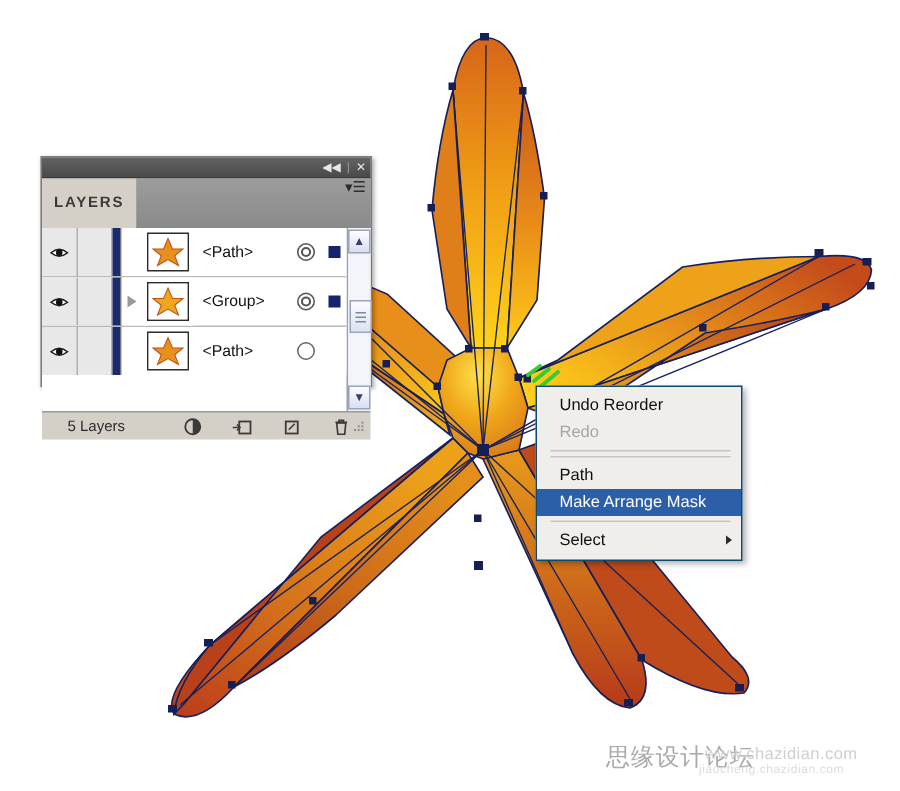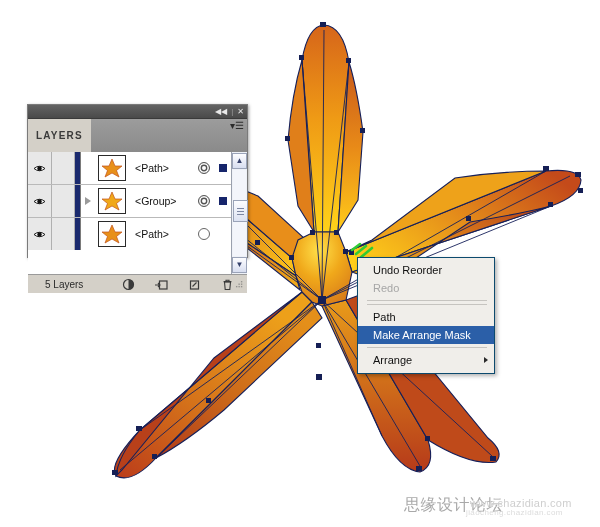--- a/index.html
+++ b/index.html
@@ -428,18 +428,18 @@
     <div class="csep"></div>
     <div class="csep"></div>
     <div class="ci">
       <span class="lbl">Path</span>
     </div>
     <div class="ci sel">
       <span class="lbl">Make Arrange Mask</span>
     </div>
     <div class="csep"></div>
     <div class="ci">
-      <span class="lbl">Arrange</span>
+      <span class="lbl">Select</span>
       <span class="arrow"></span>
     </div>
   </div>
 
 </div>
 
 </body></html>

